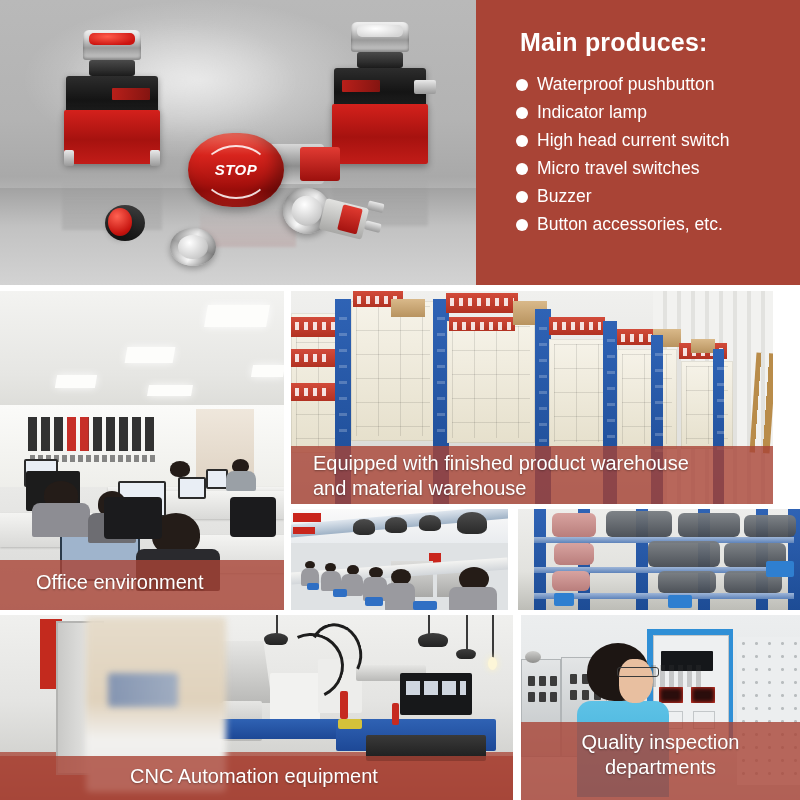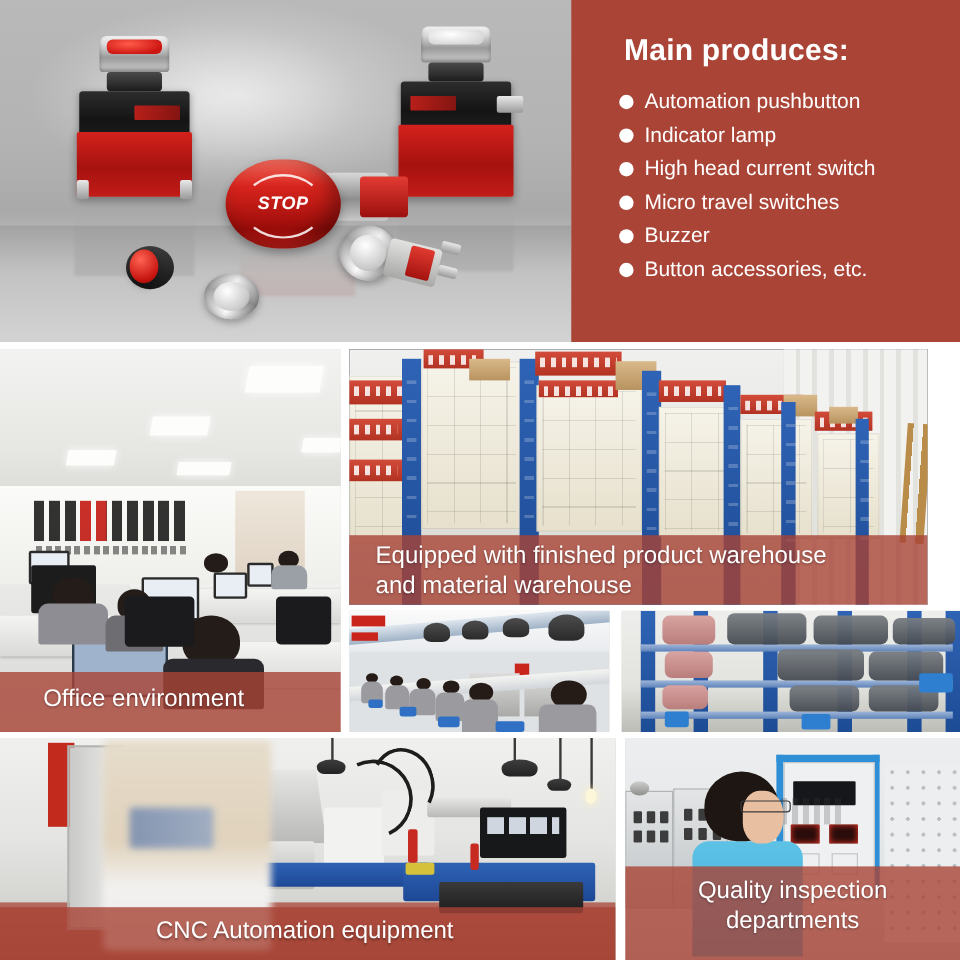--- a/index.html
+++ b/index.html
@@ -95,21 +95,21 @@
   .office-floorarea{position:absolute;left:0;right:0;top:196px;bottom:0;
     background:linear-gradient(180deg,#e9e9e7,#d8d8d6);}
   .desk{position:absolute;background:linear-gradient(180deg,#f4f4f2,#d9d9d7);box-shadow:0 1px 2px rgba(0,0,0,.18);}
   .monitor{position:absolute;background:#2b2b2b;border-radius:2px;}
   .monitor .scr{position:absolute;left:2px;top:2px;right:2px;bottom:2px;background:#e9eef5;}
   .head{position:absolute;background:#241c18;border-radius:50% 50% 42% 42%;}
   .torso{position:absolute;background:#8d8d93;border-radius:8px 8px 2px 2px;}
   .chair{position:absolute;background:#1b1b1d;border-radius:4px;}
 
   
-  .warehouse{left:291px;top:291px;width:482px;height:213px;background:#0f172a;}
+  .warehouse{left:291px;top:291px;width:482px;height:213px;background:#b91c1c;}
   .wh-bg{position:absolute;left:0;right:0;top:0;height:100%;
     background:linear-gradient(180deg,#f0f0ee 0%,#e4e4e1 55%,#cfcfcb 100%);}
   .wh-wall{position:absolute;right:0;top:0;width:120px;height:100%;
     background:repeating-linear-gradient(90deg,#f2f2f0 0 10px,#e2e2df 10px 14px);}
   .rack{position:absolute;top:8px;bottom:0;width:16px;background:linear-gradient(180deg,#2f63b5,#1c4a93);}
   .rack::after{content:"";position:absolute;left:4px;top:18px;width:8px;height:60%;
     background:repeating-linear-gradient(180deg,rgba(255,255,255,.22) 0 3px,transparent 3px 16px);}
   .shelfpanel{position:absolute;background:linear-gradient(180deg,#f6f3e9,#e6e0cc);
     box-shadow:inset 0 0 0 1px rgba(0,0,0,.08);}
   .shelfpanel::after{content:"";position:absolute;inset:5px;
@@ -261,21 +261,21 @@
       <div class="sq-term" style="left:82px;top:4px;width:16px;height:9px;"></div>
       <div class="sq-term" style="left:84px;top:24px;width:16px;height:9px;"></div>
     </div>
   </div>
 
   <div class="panel produces">
     <div class="produces-title">Main produces:</div>
     <ul class="produces-list">
       <li>
           <span class="bullet"></span>
-          <span>Automation pushbutton</span>
+          <span>Waterproof pushbutton</span>
         </li>
       <li>
           <span class="bullet"></span>
           <span>Indicator lamp</span>
         </li>
       <li>
           <span class="bullet"></span>
           <span>High head current switch</span>
         </li>
       <li>

